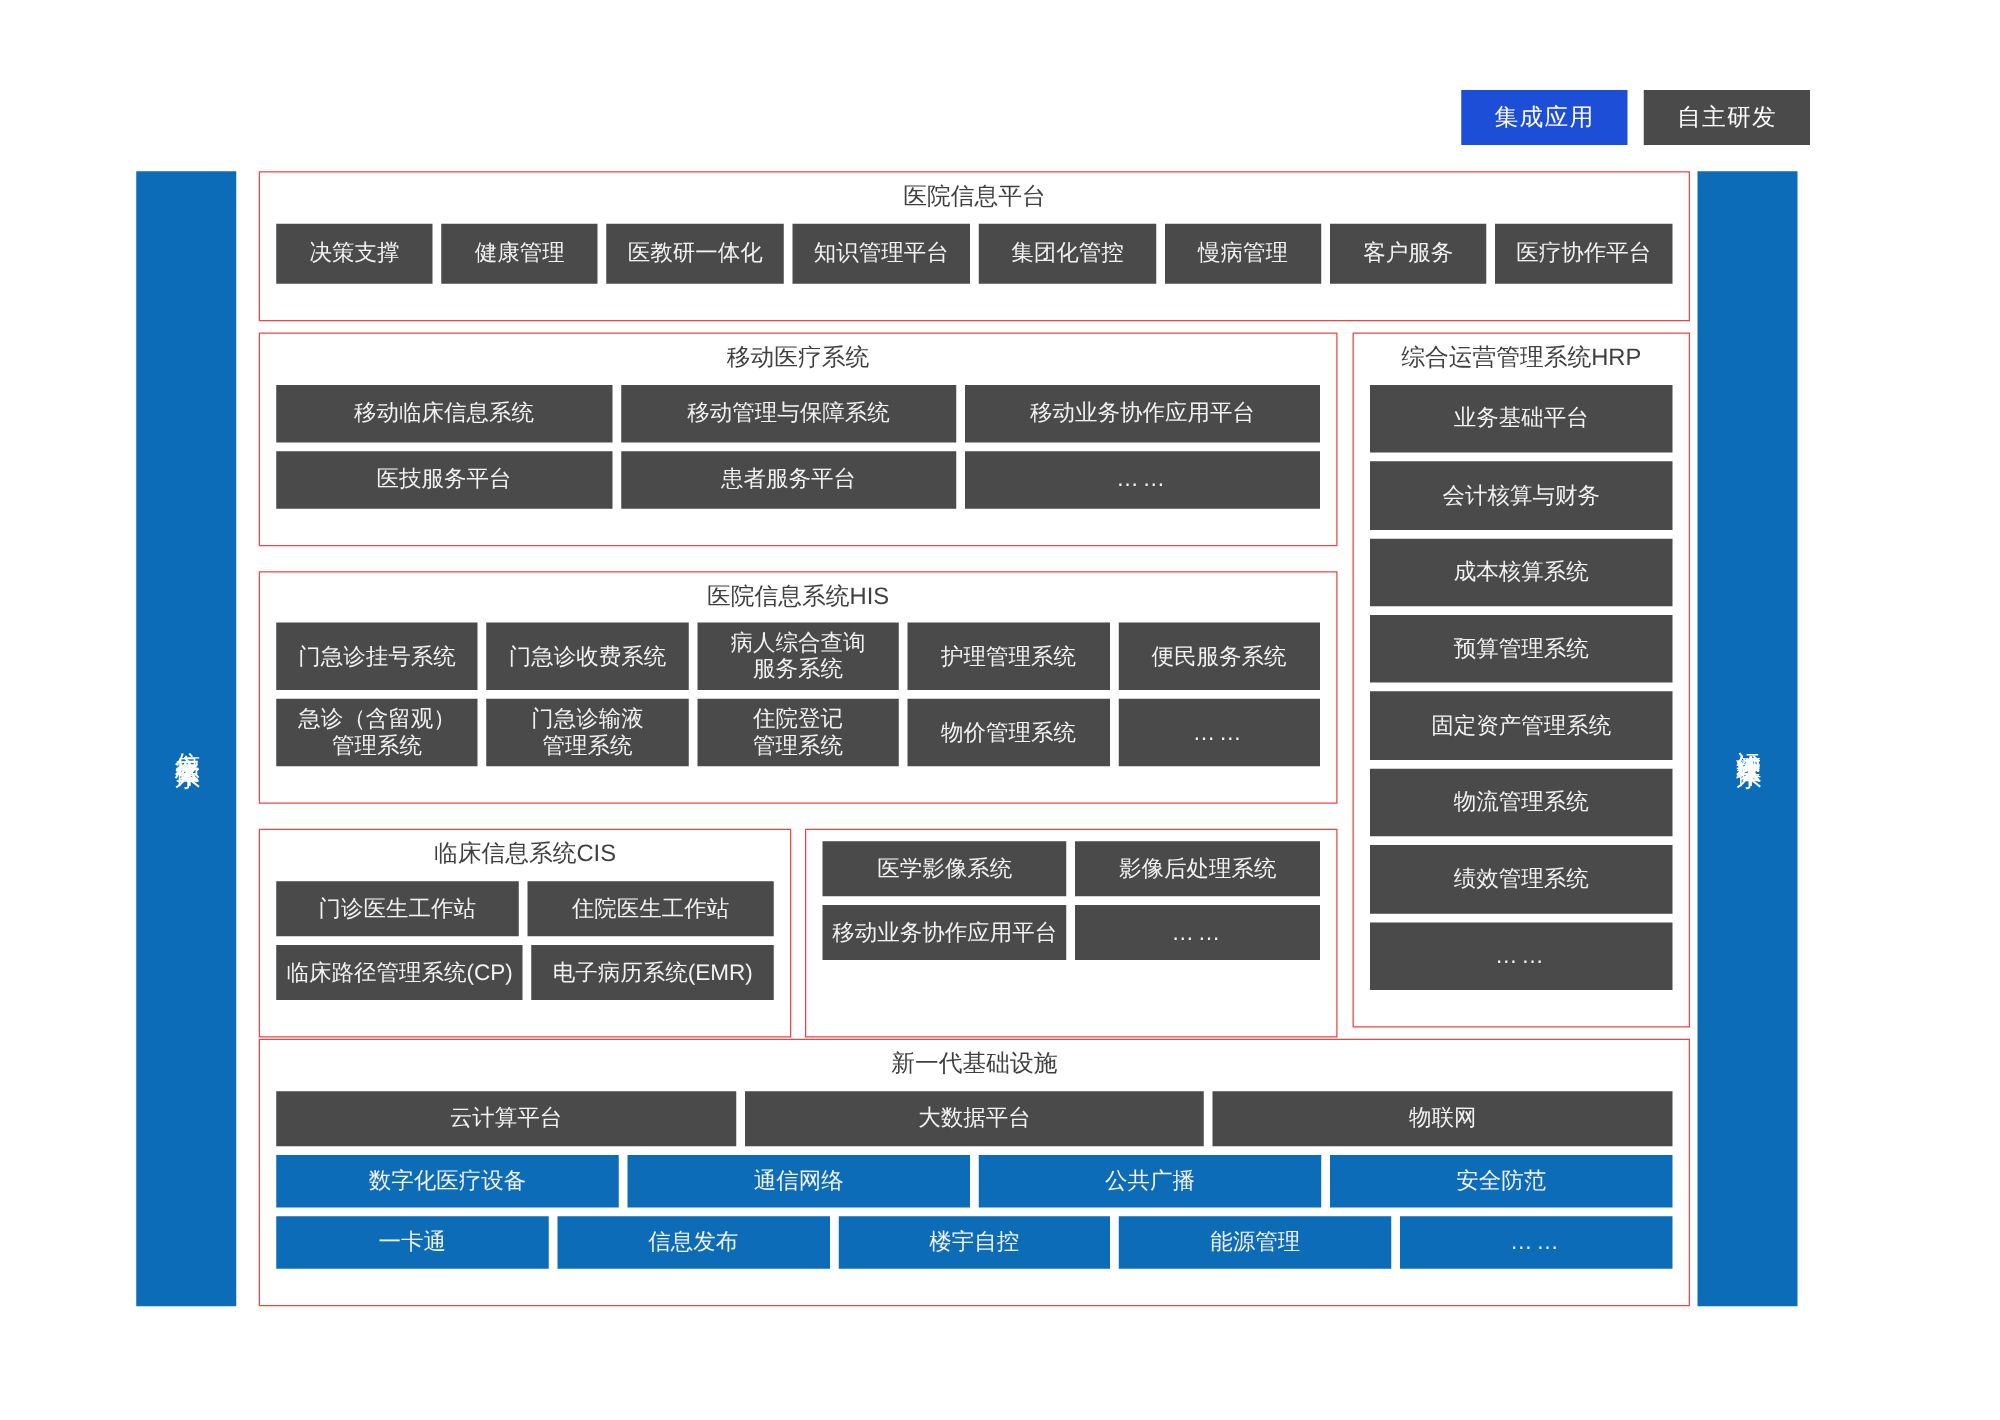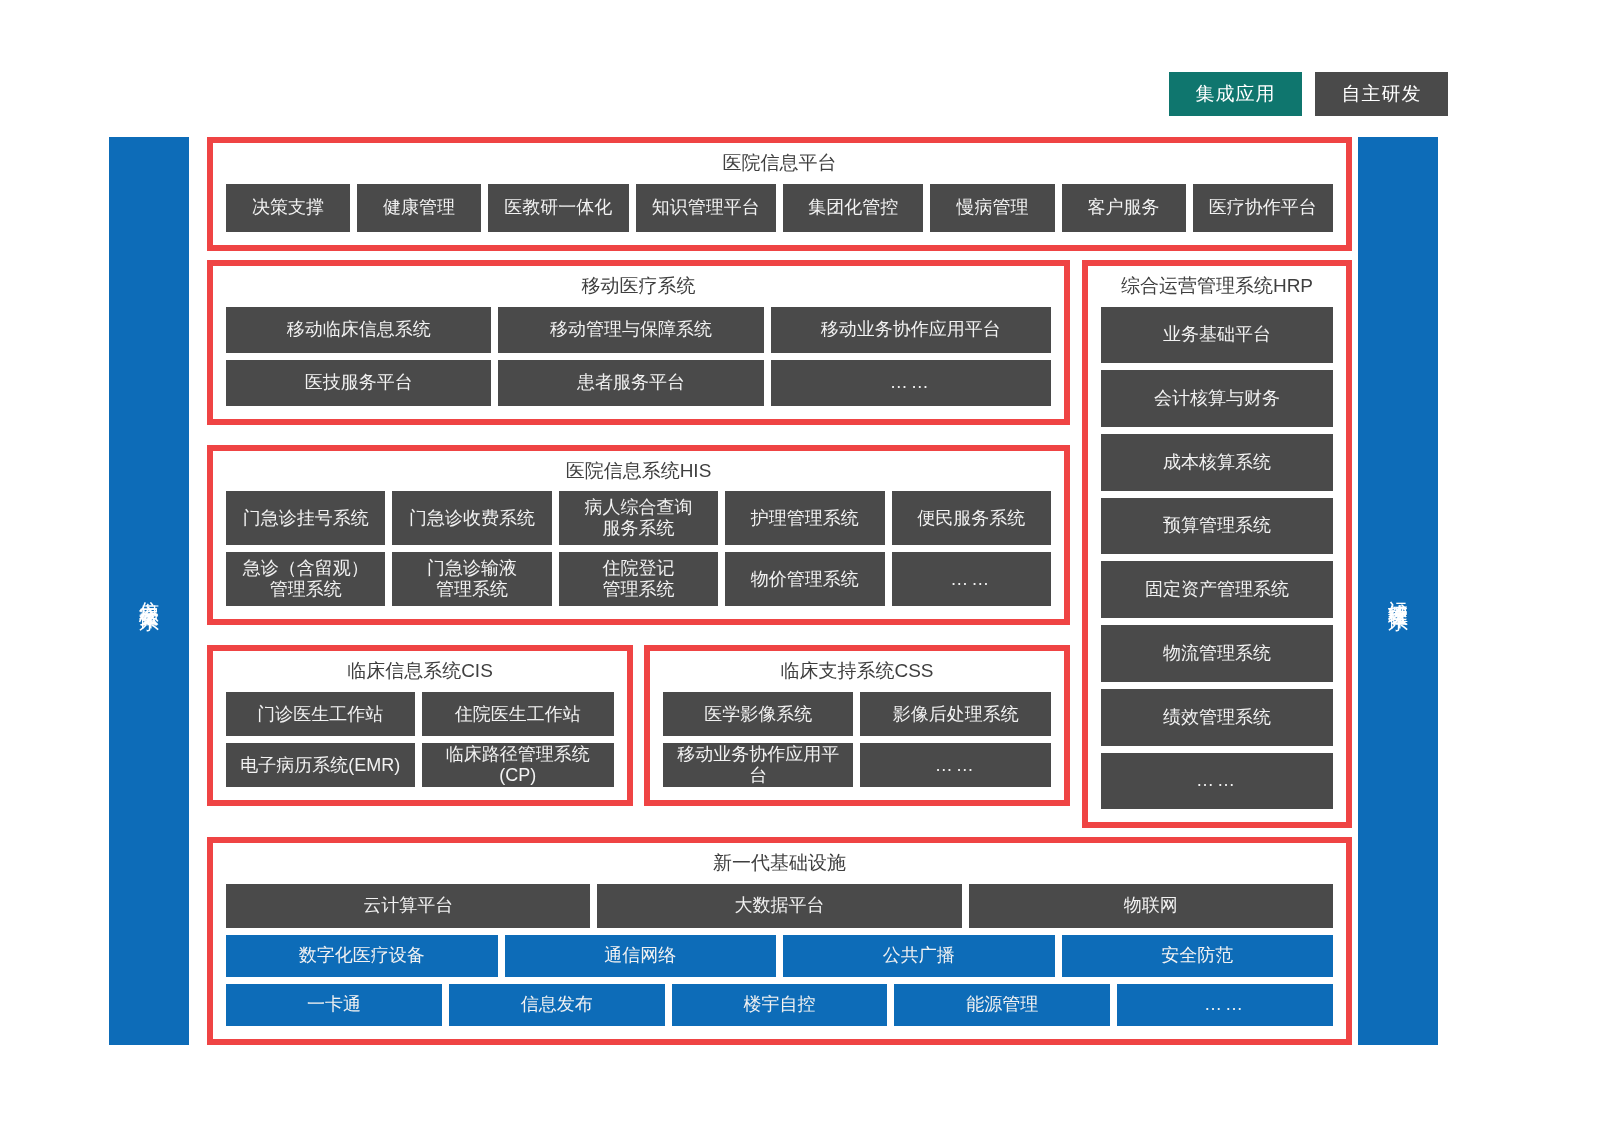--- a/index.html
+++ b/index.html
@@ -14,21 +14,21 @@
   
   .legend{
     position:absolute; top:72px; right:152px;
     display:flex; gap:13px;
   }
   .legend .chip{
     width:133px;height:44px;
     display:flex;align-items:center;justify-content:center;
     font-size:19px;color:#ffffff;letter-spacing:1px;
   }
-  .chip.blue{background:#0f766e;}
+  .chip.blue{background:#1d4ed8;}
   .chip.gray{background:#4a4a4a;}
 
   
   .rail{
     position:absolute; top:137px;
     width:80px;height:908px;
     background:#0d6cb8;
     display:flex;align-items:center;justify-content:center;
   }
   .rail-left{left:109px;}
@@ -40,23 +40,23 @@
   }
 
   
   .stack{
     position:absolute; left:207px; top:137px;
     width:1145px; height:908px;
     display:flex; flex-direction:column; gap:9px;
   }
 
   .panel{
-    border:6px solid #ef4444;
+    border:1px solid #ef4444;
     background:#ffffff;
-    padding:9px 13px 13px 13px;
+    padding:9px 13px 29px 13px;
     box-sizing:border-box;
   }
   .panel-title{
     text-align:center;
     font-size:19px;
     color:#3f3f3f;
     margin-bottom:9px;
     line-height:1.2;
   }
 
@@ -177,27 +177,26 @@
       </div>
 
       <div class="twin">
         <div class="panel">
           <div class="panel-title">临床信息系统CIS</div>
           <div class="row">
             <div class="tile h44" style="flex:1">门诊医生工作站</div>
             <div class="tile h44" style="flex:1.02">住院医生工作站</div>
           </div>
           <div class="row">
+            <div class="tile h44" style="flex:1.02">临床路径管理系统(CP)</div>
             <div class="tile h44" style="flex:1">电子病历系统(EMR)</div>
-            <div class="tile h44" style="flex:1.02">临床路径管理系统(CP)</div>
           </div>
         </div>
 
         <div class="panel">
-          <div class="panel-title">临床支持系统CSS</div>
           <div class="row">
             <div class="tile h44" style="flex:1">医学影像系统</div>
             <div class="tile h44" style="flex:1">影像后处理系统</div>
           </div>
           <div class="row">
             <div class="tile h44" style="flex:1">移动业务协作应用平台</div>
             <div class="tile h44 ellipsis" style="flex:1">……</div>
           </div>
         </div>
       </div>

